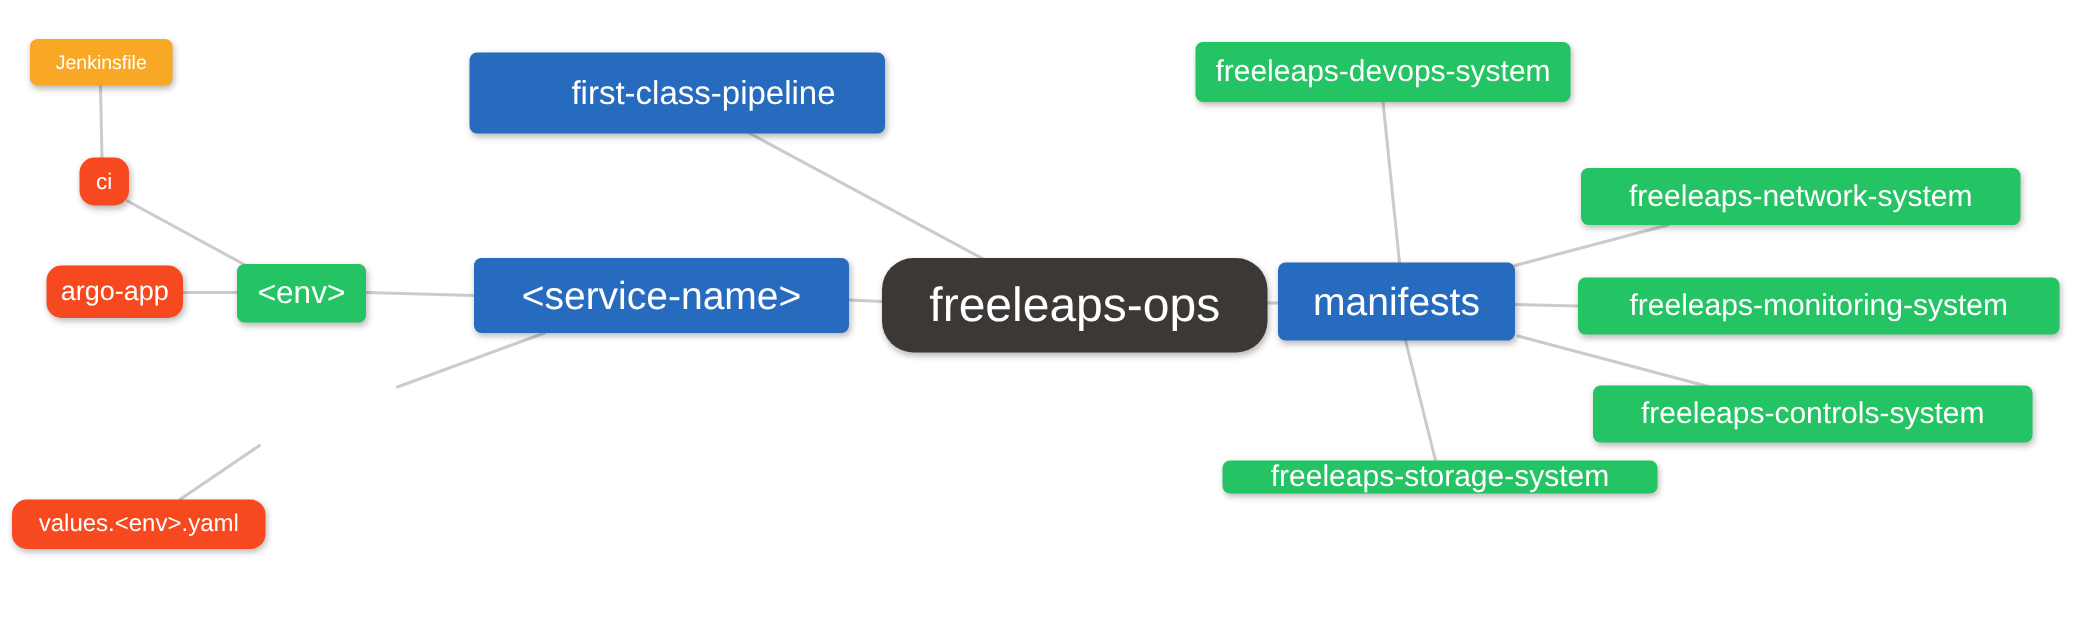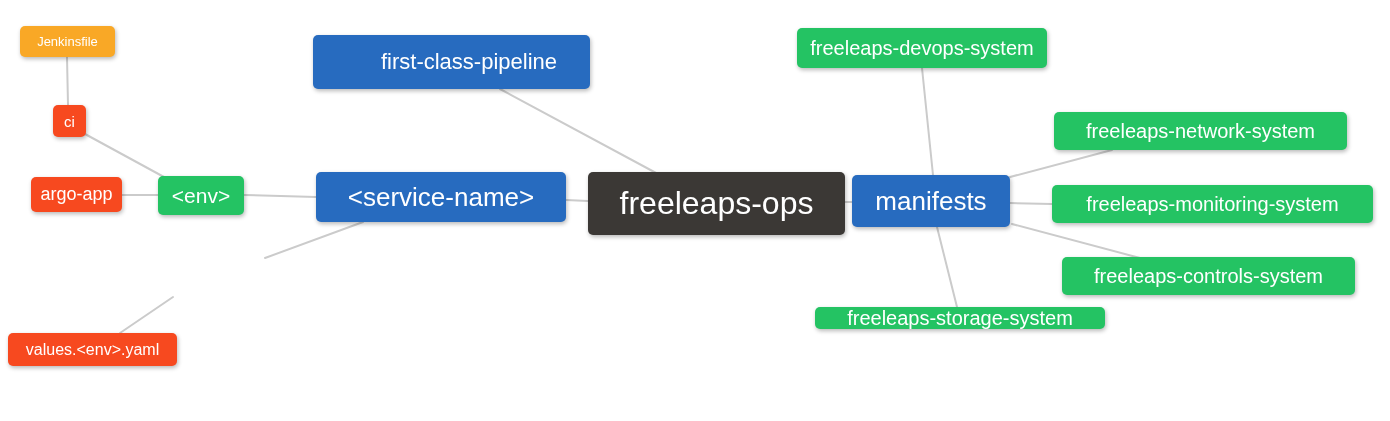--- a/index.html
+++ b/index.html
@@ -28,23 +28,23 @@
     color:var(--text);
     border-radius:5px;
     box-shadow:1px 2px 4px rgba(0,0,0,0.28);
     white-space:nowrap;
     cursor:default;
     box-sizing:border-box;
     padding:0 8px;
   }
   .blue{background:var(--blue);}
   .green{background:var(--green);}
-  .red{background:var(--red);}
+  .red{background:var(--red);border-radius:10px;}
   .orange{background:var(--orange);}
-  .dark{background:var(--dark);}
+  .dark{background:var(--dark);border-radius:21px;}
 </style>
 </head>
 <body>
 
 <div class="canvas">
 
   <svg class="edges" viewBox="0 0 1390 421" xmlns="http://www.w3.org/2000/svg">
     <line x1="67" y1="57" x2="68" y2="105"></line>
     <line x1="85" y1="134" x2="164" y2="177"></line>
     <line x1="122" y1="195" x2="158" y2="195"></line>

